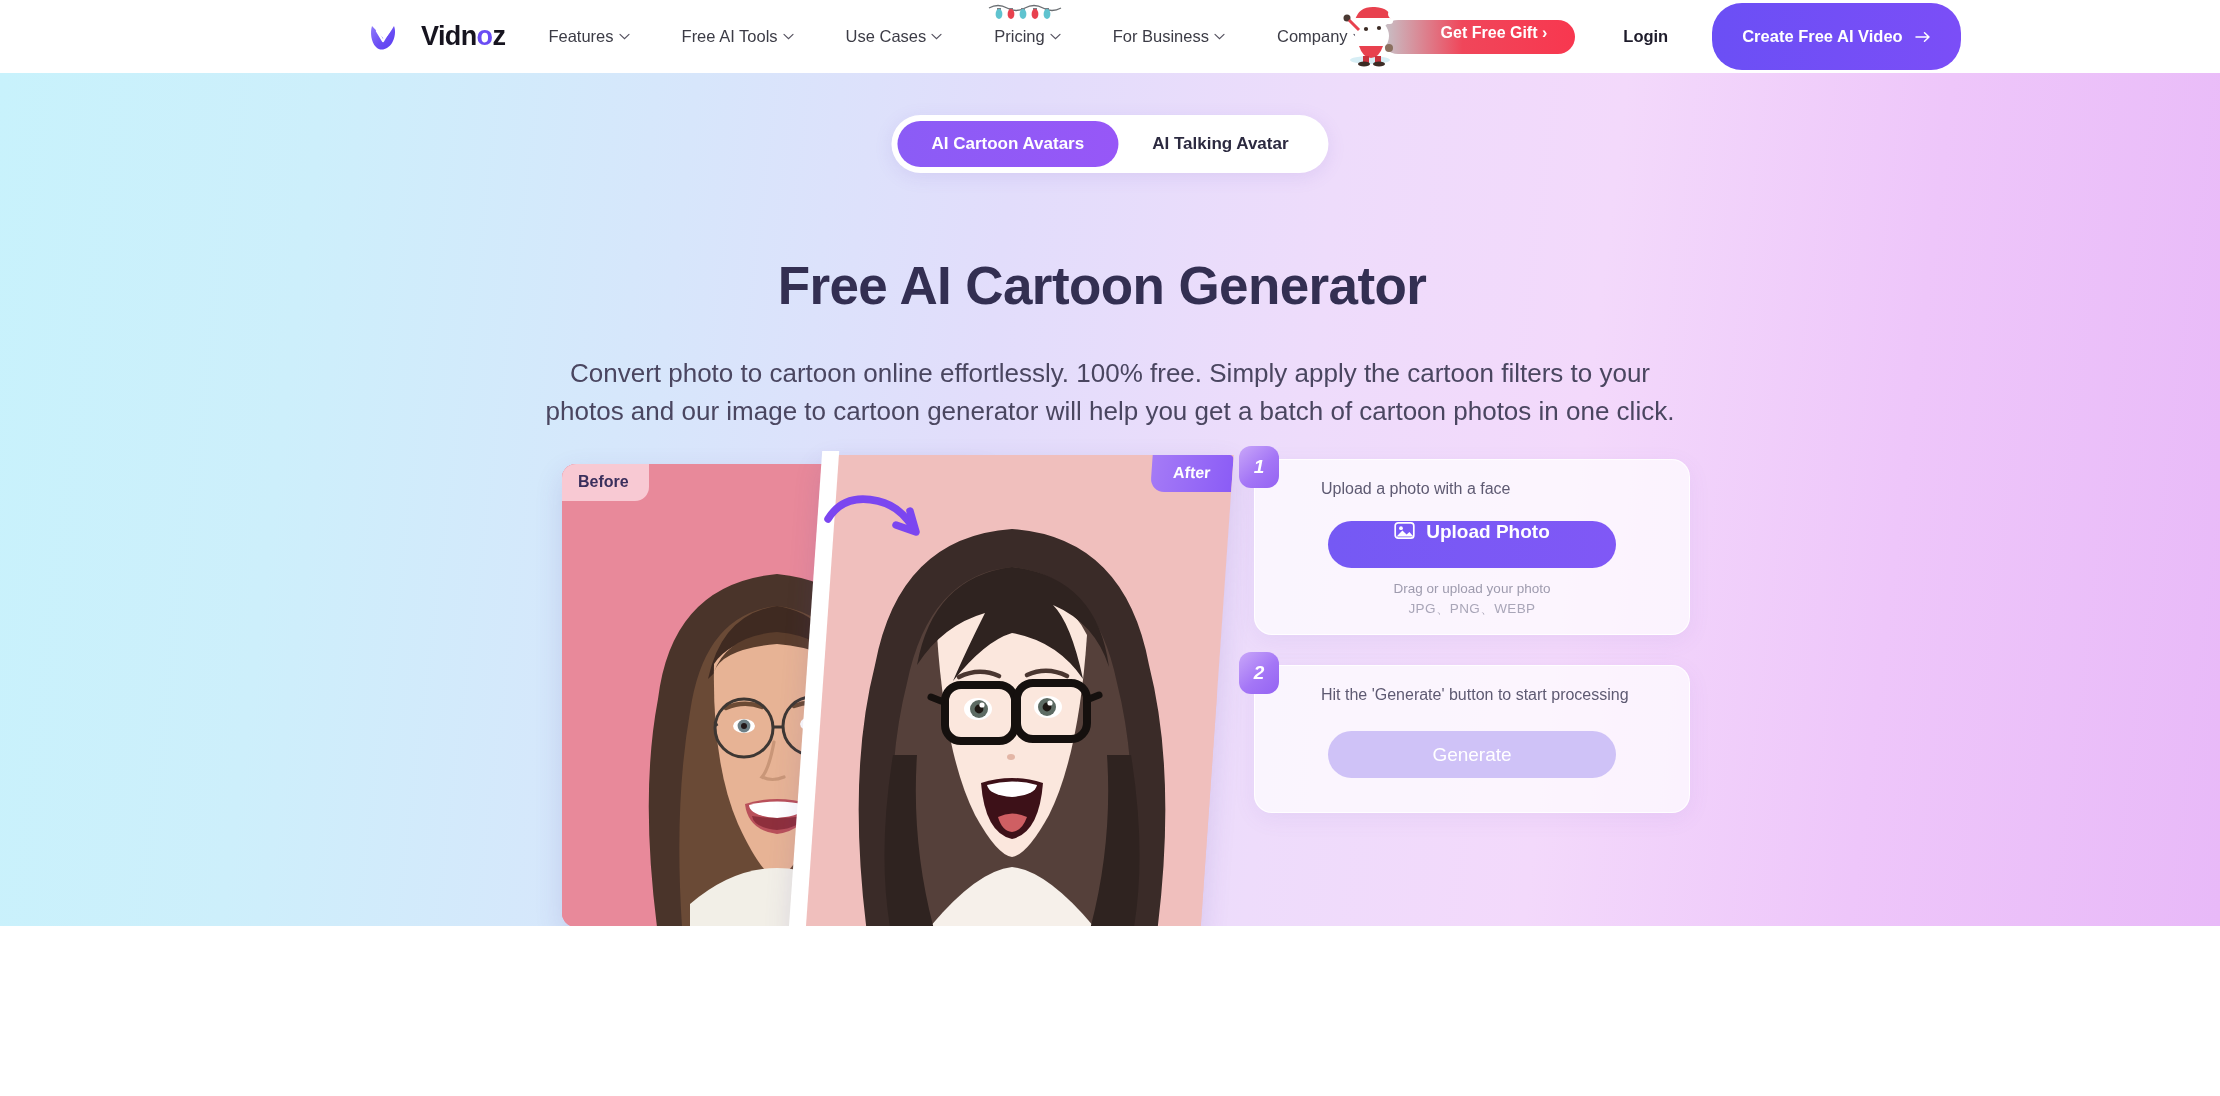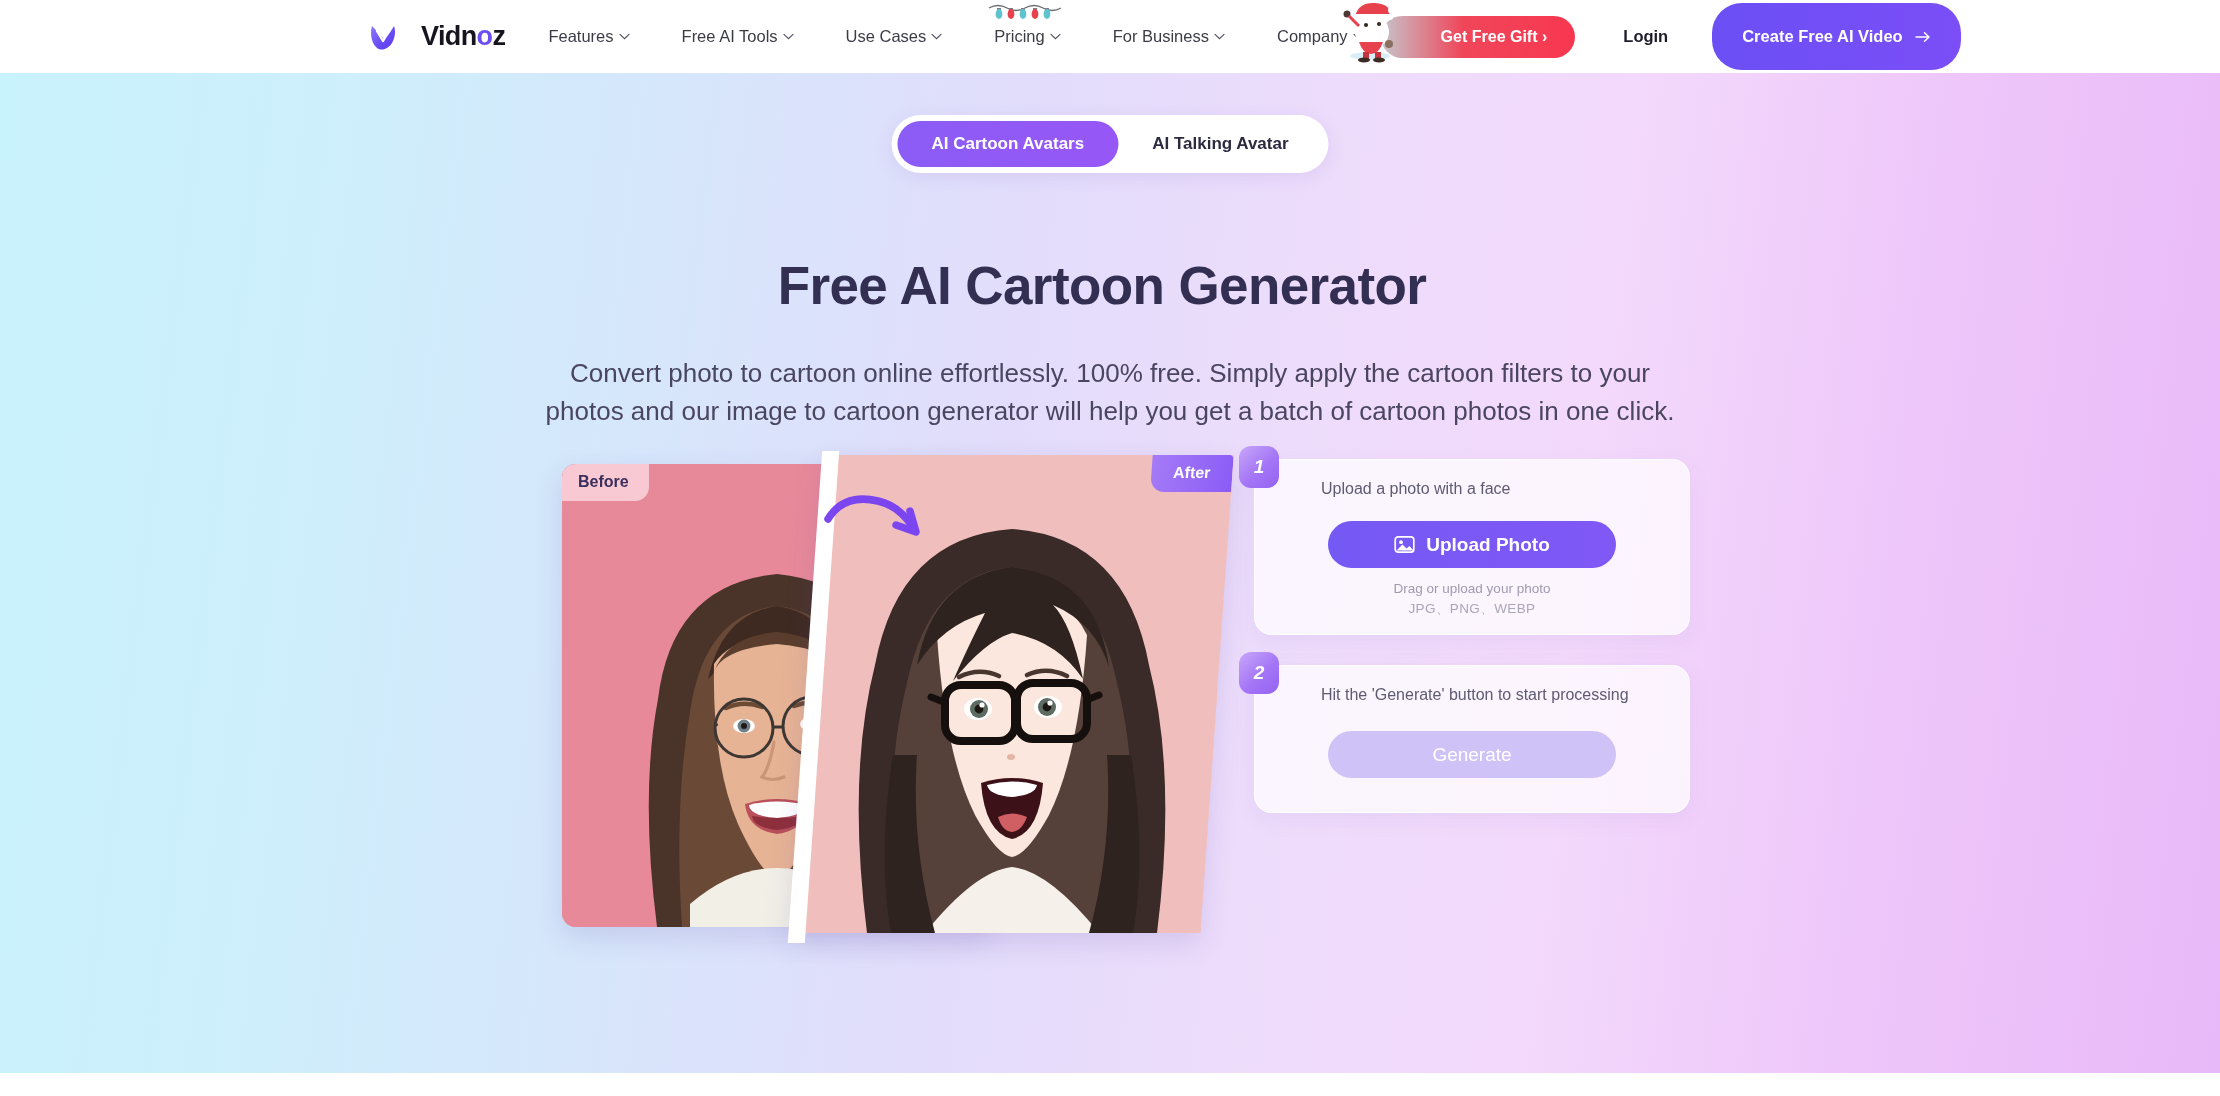--- a/index.html
+++ b/index.html
@@ -74,21 +74,21 @@
   }
   .gift-wrap { position: relative; display: flex; align-items: center; margin-right: 26px; }
   .santa { position: absolute; left: -48px; top: -18px; width: 74px; height: 66px; pointer-events: none; }
   .gift-btn {
     border: none;
     border-radius: 30px;
     background: linear-gradient(90deg, rgba(150,150,160,0.55) 0%, #f0465a 42%, #f8374f 100%);
     color: #ffffff;
     font-size: 16px;
     font-weight: 700;
-    padding: 12px 28px 12px 60px;
+    padding: 4px 28px 12px 60px;
     cursor: pointer;
     font-family: "Liberation Sans", sans-serif;
     white-space: nowrap;
   }
   .login-link {
     font-size: 16.5px;
     color: #1d1b2a;
     font-weight: 600;
     padding: 8px 22px;
     cursor: pointer;
@@ -108,21 +108,21 @@
     align-items: center;
     gap: 12px;
     font-family: "Liberation Sans", sans-serif;
     white-space: nowrap;
   }
   .arrow-r { width: 16px; height: 12px; display: block; }
 
   
   .hero {
     position: relative;
-    height: 1000px;
+    height: 853px;
     background:
       linear-gradient(97deg,
         #c8f2fc 0%,
         #cdeffb 14%,
         #d7e6fb 30%,
         #e2ddfb 44%,
         #eedcfb 58%,
         #f3d9fb 70%,
         #eec6fa 84%,
         #e8b9f8 100%);
@@ -287,21 +287,21 @@
     width: 288px; height: 47px;
     border: none;
     border-radius: 26px;
     background: linear-gradient(90deg,#7559f4 0%,#8058f6 100%);
     color: #ffffff;
     font-size: 19px;
     font-weight: 700;
     cursor: pointer;
     font-family: "Liberation Sans", sans-serif;
     display: flex;
-    align-items: center;
+    align-items: flex-start;
     justify-content: center;
     gap: 11px;
   }
   .img-icon { width: 21px; height: 19px; display: block; }
   .drag-text {
     text-align: center;
     font-size: 13.5px;
     color: #9e9bae;
     margin-top: 11px;
     line-height: 1.55;

